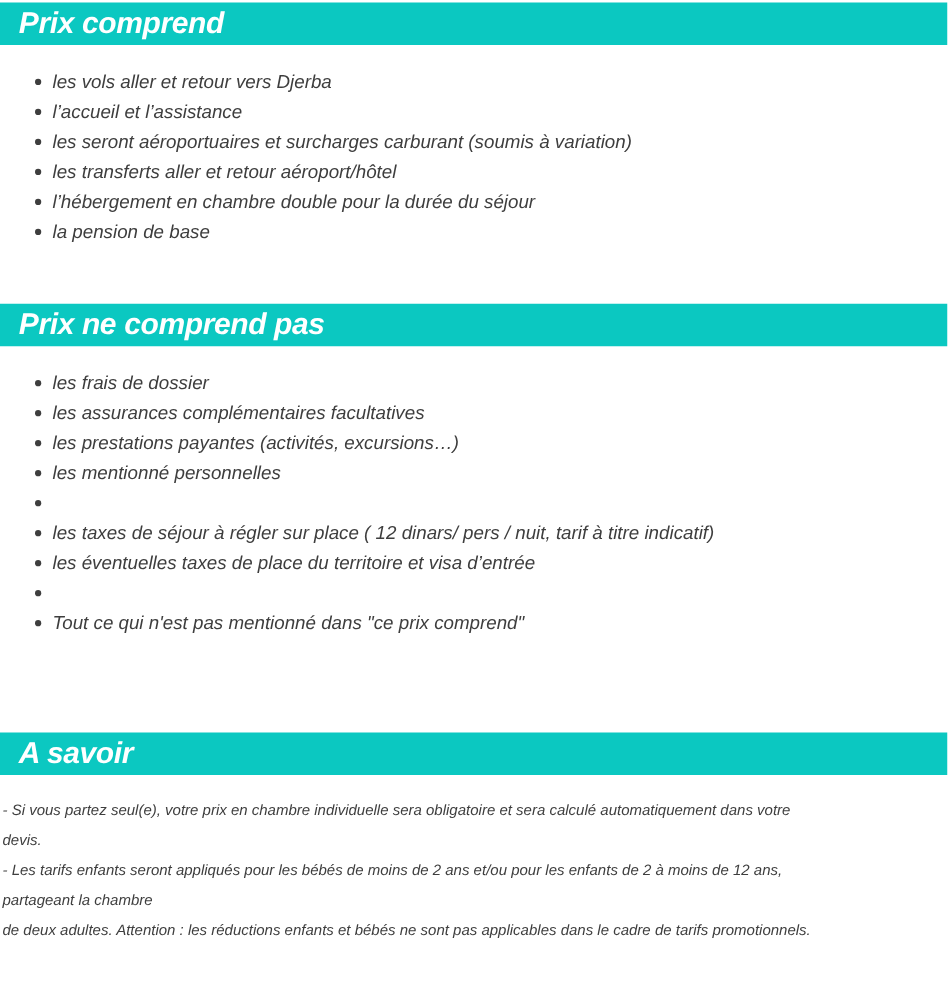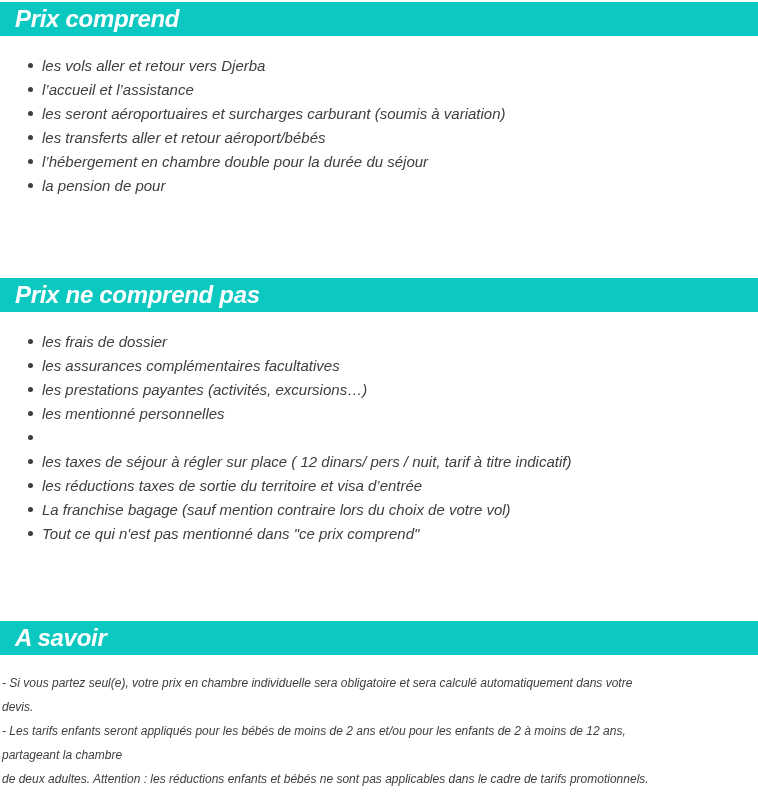--- a/index.html
+++ b/index.html
@@ -21,21 +21,21 @@
     width: 758px;
   }
   .bar-title {
     color: var(--header-text, #ffffff);
     font-size: 24px;
     font-weight: bold;
     font-style: italic;
     letter-spacing: -0.3px;
   }
   .sec-includes .bar { margin-top: 2px; }
-  .sec-excludes .bar { margin-top: 81px; }
+  .sec-excludes .bar { margin-top: 46px; }
   .sec-notes .bar    { margin-top: 76px; }
   ul.bullet-list { list-style: none; padding-top: 17px; }
   li.bullet-item {
     height: 24px;
     display: flex;
     align-items: center;
     font-size: 15px;
   }
   .bullet {
     width: 5px; height: 5px;
@@ -75,31 +75,31 @@
           <span class="item-text">l’accueil et l’assistance</span>
         </li>
 
         <li class="bullet-item">
           <span class="bullet"></span>
           <span class="item-text">les seront aéroportuaires et surcharges carburant (soumis à variation)</span>
         </li>
 
         <li class="bullet-item">
           <span class="bullet"></span>
-          <span class="item-text">les transferts aller et retour aéroport/bébés</span>
+          <span class="item-text">les transferts aller et retour aéroport/hôtel</span>
         </li>
 
         <li class="bullet-item">
           <span class="bullet"></span>
           <span class="item-text">l’hébergement en chambre double pour la durée du séjour</span>
         </li>
 
         <li class="bullet-item">
           <span class="bullet"></span>
-          <span class="item-text">la pension de pour</span>
+          <span class="item-text">la pension de base</span>
         </li>
       </ul>
   </section>
 
   <section class="sec-excludes">
     <header class="bar">
       <h2 class="bar-title">Prix ne comprend pas</h2>
     </header>
     <ul class="bullet-list">
 
@@ -127,26 +127,25 @@
           <span class="bullet"></span>
         </li>
 
         <li class="bullet-item">
           <span class="bullet"></span>
           <span class="item-text">les taxes de séjour à régler sur place ( 12 dinars/ pers / nuit, tarif à titre indicatif)</span>
         </li>
 
         <li class="bullet-item">
           <span class="bullet"></span>
-          <span class="item-text">les réductions taxes de sortie du territoire et visa d’entrée</span>
+          <span class="item-text">les éventuelles taxes de place du territoire et visa d’entrée</span>
         </li>
 
         <li class="bullet-item">
           <span class="bullet"></span>
-          <span class="item-text">La franchise bagage (sauf mention contraire lors du choix de votre vol)</span>
         </li>
 
         <li class="bullet-item">
           <span class="bullet"></span>
           <span class="item-text">Tout ce qui n'est pas mentionné dans "ce prix comprend"</span>
         </li>
       </ul>
   </section>
 
   <section class="sec-notes">

